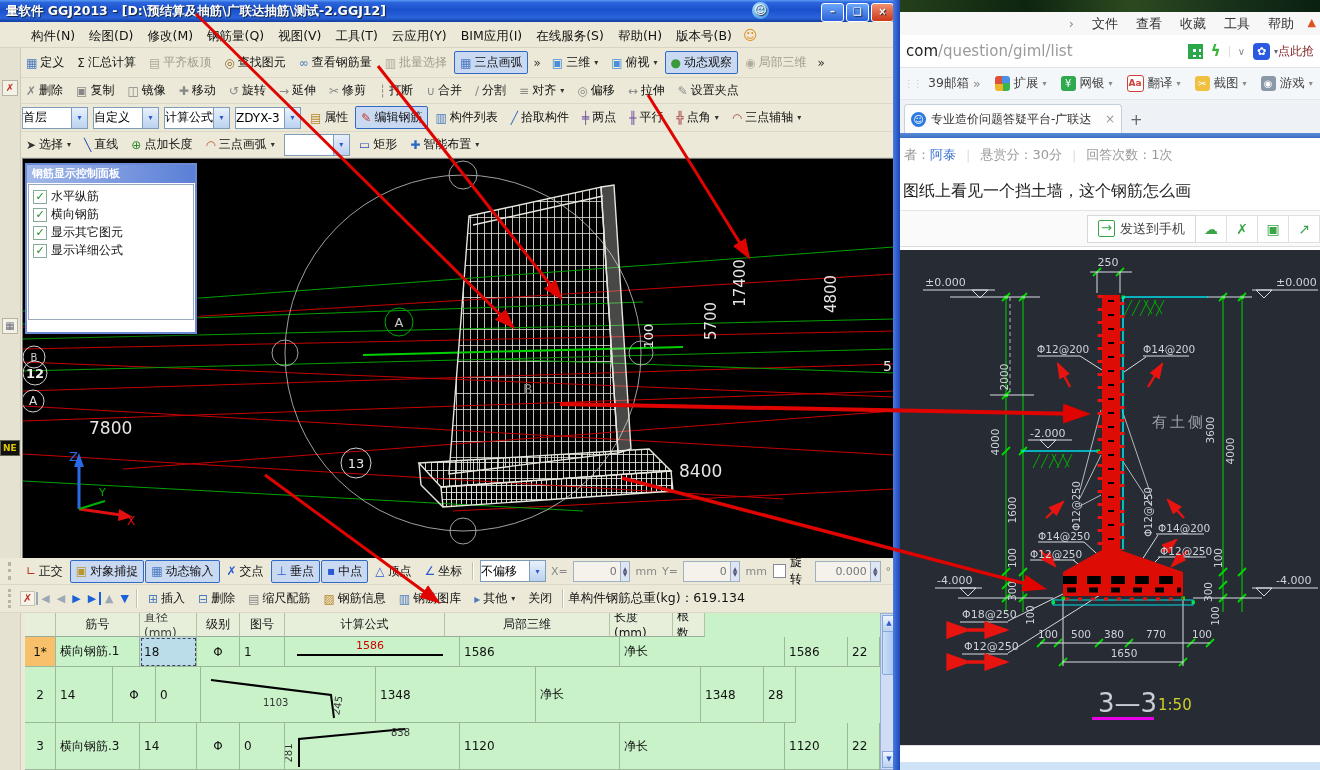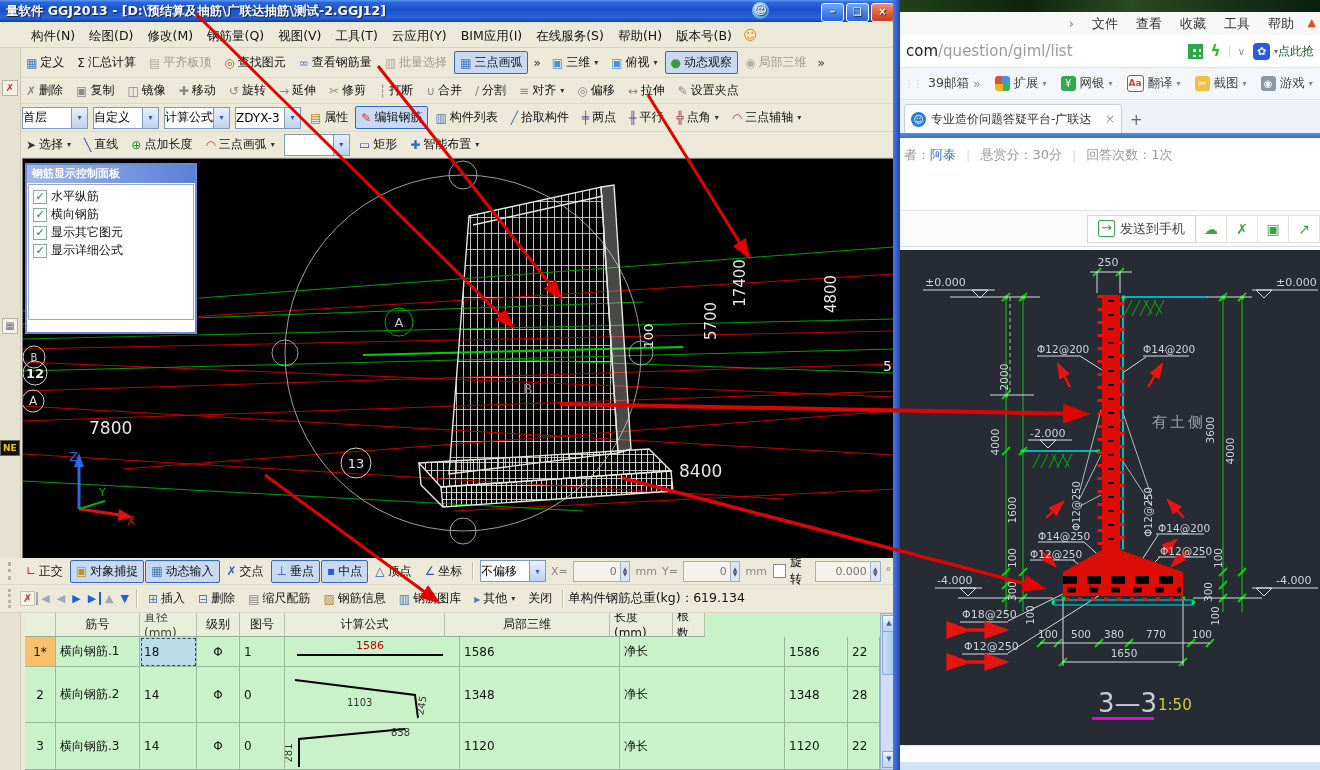--- a/index.html
+++ b/index.html
@@ -82,21 +82,21 @@
 #urlbar{left:0;top:35px;width:420px;height:33px;background:#fff;border-bottom:1px solid #e2e2e2;display:flex;align-items:center;padding:0 6px;box-sizing:border-box;font-size:15px}
 #url-domain{color:#222}
 #url-path{color:#9a9a9a}
 #urlbar .sp-gap{flex:1}
 .uicon{margin:0 4px;font-size:13px}
 #qr-ic{width:15px;height:15px;border:2px solid #2aa84a;box-sizing:border-box;background:linear-gradient(90deg,#2aa84a 3px,transparent 3px),linear-gradient(#2aa84a 3px,transparent 3px);background-size:6px 6px}
 #bolt-ic{color:#35b53a;font-weight:bold;font-size:15px}
 #url-dd{color:#888;font-size:10px;border-left:1px solid #ddd;padding-left:8px}
 #paw-ic{width:17px;height:17px;border-radius:4px;background:#2a5ae0;color:#fff;font-size:11px;text-align:center;line-height:17px}
 #paw-dd{font-size:8px;color:#666}
-#url-hint{font-size:12px;color:#14532d;white-space:nowrap}
+#url-hint{font-size:12px;color:#7f1d1d;white-space:nowrap}
 #bookbar{left:0;top:68px;width:420px;height:32px;background:#f4f7fa;border-bottom:1px solid #e4e7ea;display:flex;align-items:center;gap:6px;padding-left:4px;box-sizing:border-box;font-size:12.5px;color:#444;overflow:hidden}
 .bk-item{display:inline-flex;align-items:center;gap:4px;white-space:nowrap}
 .bk-item .dd{font-size:8px;color:#888}
 .bk-ic{width:15px;height:15px;border-radius:3px;font-size:10px;color:#fff;text-align:center;line-height:15px}
 #bk-ext{background:conic-gradient(#4a90e8 0 25%,#3ab54a 0 50%,#f0b428 0 75%,#e05038 0)}
 #bk-bank{background:#2fa84e}
 #bk-tr{background:#fff;border:1px solid #d04038;color:#d04038;font-size:9px;font-weight:bold}
 #bk-cut{background:#f0c040}
 #bk-game{background:#8a98a8}
 #bk-grip{color:#c8ccd2;font-size:10px;letter-spacing:-1px}
@@ -572,21 +572,20 @@
           <line x1="12" y1="17" x2="158" y2="17" stroke="#000" stroke-width="2"></line>
         </svg>
     </div>
     <div class="tc c6">1586</div>
     <div class="tc c7">净长</div>
     <div class="tc c8">1586</div>
     <div class="tc c9">22</div>
   </div>
   <div class="trow" style="top:54px;height:56px">
     <div class="tc c0">2</div>
-    <div class="tc c1">横向钢筋.2</div>
     <div class="tc c2">14</div>
     <div class="tc c3">Φ</div>
     <div class="tc c4">0</div>
     <div class="tc c5">
       <svg width="173" height="54">
           <polyline points="10,12 130,27 133,50" fill="none" stroke="#000" stroke-width="2"></polyline>
           <text x="62" y="38" font-size="10" fill="#333">1103</text>
           <text x="140" y="38" font-size="10" fill="#333" text-anchor="middle" transform="rotate(-80 140,38)">245</text>
         </svg>
     </div>
@@ -689,20 +688,21 @@
     <span id="newtab">+</span>
   </div>
   <div class="abs" id="blueband"></div>
   <div class="abs" id="info-row">
     <span><span>者：</span><span id="asker">阿泰</span></span>
     <span class="pipe">|</span>
     <span>悬赏分：30分</span>
     <span class="pipe">|</span>
     <span>回答次数：1次</span>
   </div>
+  <div class="abs" id="question">图纸上看见一个挡土墙，这个钢筋怎么画</div>
   <div class="abs" id="actions">
     <span id="send-btn">
         <span id="send-ic">→</span>
         <span>发送到手机</span>
       </span>
     <span id="act-icons" style="display:inline-flex">
         <span class="act-ic">☁</span>
         <span class="act-ic">✗</span>
         <span class="act-ic">▣</span>
         <span class="act-ic">↗</span>

